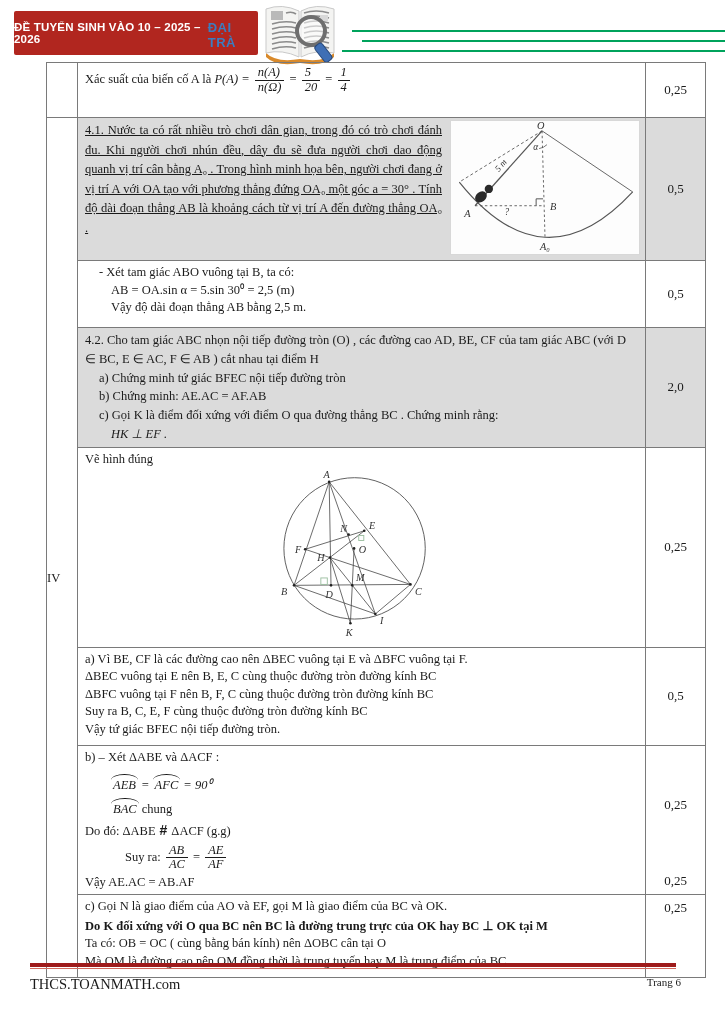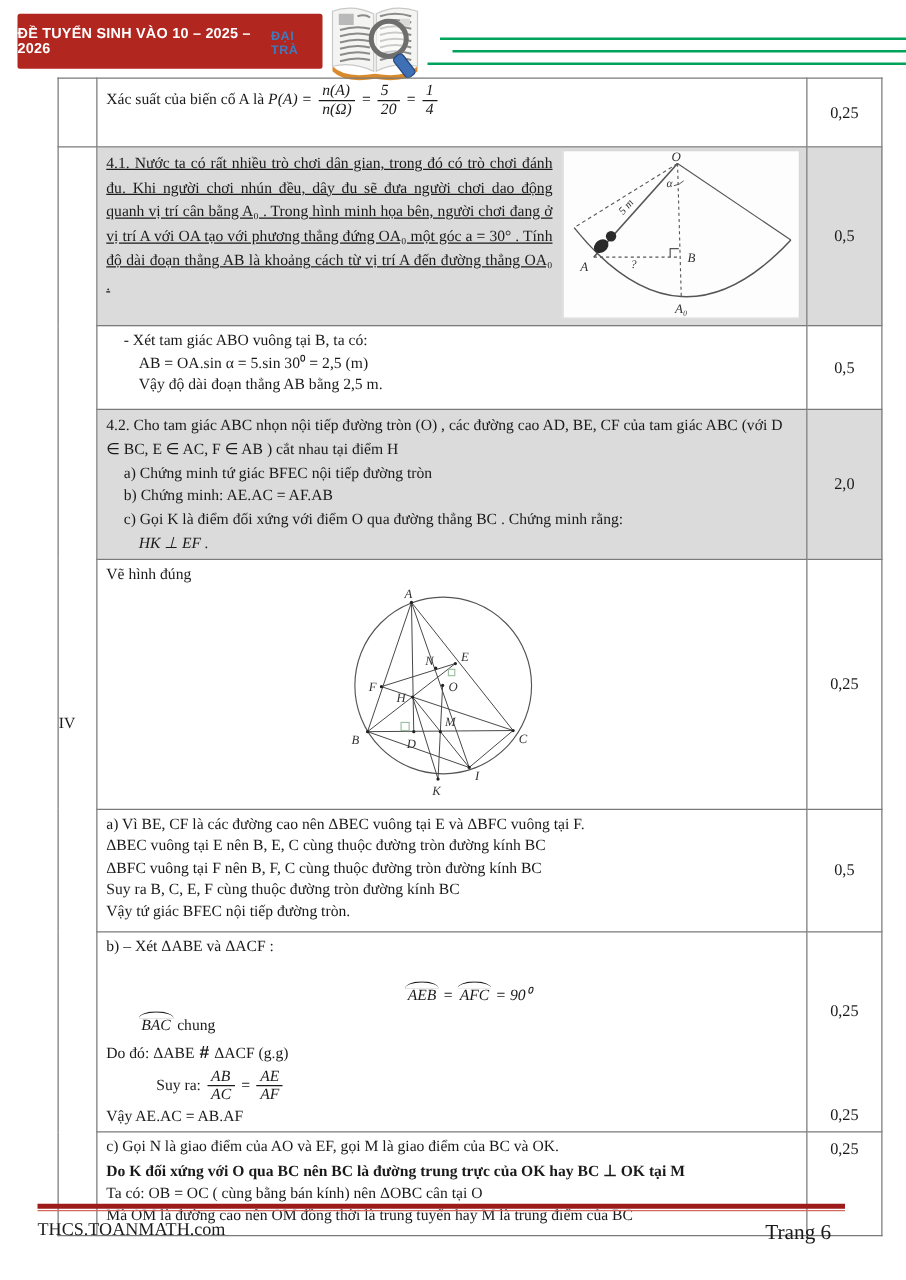--- a/index.html
+++ b/index.html
@@ -3,21 +3,21 @@
 <meta charset="utf-8">
 <style>
   html,body{margin:0;padding:0;}
   body{width:725px;height:1024px;position:relative;background:#fff;overflow:hidden;
        font-family:"Liberation Serif", serif;color:#1a1a1a;}
 
   
   .banner{position:absolute;left:14px;top:11px;width:244px;height:44px;background:#b1261f;
           border-radius:2px;display:flex;flex-direction:row;justify-content:center;align-items:center;}
   .banner .title{font-family:"Liberation Sans",sans-serif;font-weight:bold;font-size:11.5px;color:#fff;letter-spacing:.2px;}
-  .banner .subtitle{font-family:"Liberation Sans",sans-serif;font-weight:bold;font-size:10px;color:#3b7dc0;margin-top:3px;letter-spacing:.5px;}
+  .banner .subtitle{font-family:"Liberation Sans",sans-serif;font-weight:bold;font-size:13px;color:#3b7dc0;margin-top:3px;letter-spacing:.5px;}
   .green-line{position:absolute;height:2px;background:#00a35c;}
   .book-icon{position:absolute;left:252px;top:1px;}
 
   
   .answer-table{position:absolute;left:46px;top:62px;width:659px;border-collapse:collapse;table-layout:fixed;}
   .answer-table td{border:1px solid #7a7a7a;vertical-align:top;padding:3px 7px;font-size:12.5px;line-height:1.4;}
   td.qcol{width:31px;text-align:left;padding:0;}
   td.score{width:60px;text-align:center;vertical-align:middle;font-size:13px;}
   .gray{background:#dbdbdb;}
   .vmid{vertical-align:middle;}
@@ -49,21 +49,21 @@
   
   .score-rel{position:relative;padding:0;}
   .score-rel .s1{position:absolute;left:0;right:0;top:40%;transform:translateY(-50%);}
   .score-rel .s2{position:absolute;left:0;right:0;bottom:4px;}
   .score-top{vertical-align:top !important;padding-top:4px !important;}
 
   
   .red-line{position:absolute;left:30px;top:963px;width:646px;height:3.5px;background:#9e1b1b;}
   .red-line2{position:absolute;left:30px;top:967.5px;width:646px;height:1px;background:#d46a5e;}
   .footer-site{position:absolute;left:30px;top:976px;font-size:14.5px;}
-  .footer-page{position:absolute;right:60px;top:976px;font-size:17px;}
+  .footer-page{position:absolute;right:44px;top:976px;font-size:11px;}
 
   svg text{font-family:"Liberation Serif",serif;}
 </style>
 </head>
 <body>
 
 <div class="banner">
   <div class="title">ĐỀ TUYỂN SINH VÀO 10 – 2025 – 2026</div>
   <div class="subtitle">ĐẠI TRÀ</div>
 </div>
@@ -240,21 +240,21 @@
       <div>ΔBFC vuông tại F nên B, F, C cùng thuộc đường tròn đường kính BC</div>
       <div>Suy ra B, C, E, F cùng thuộc đường tròn đường kính BC</div>
       <div>Vậy tứ giác BFEC nội tiếp đường tròn.</div>
     </td>
     <td class="score">0,5</td>
   </tr>
 
   <tr style="height:149px;">
     <td>
       <div>b) – Xét ΔABE  và ΔACF :</div>
-      <div class="ind2" style="margin-top:20px;text-align:center;">
+      <div class="ind2" style="margin-top:9px;">
         <span class="hat">AEB</span>
         <span class="it">=</span>
         <span class="hat">AFC</span>
         <span class="it">= 90⁰</span>
       </div>
       <div class="ind2" style="margin-top:4px;">
         <span class="hat">BAC</span>
         <span>chung</span>
       </div>
       <div style="margin-top:3px;">

